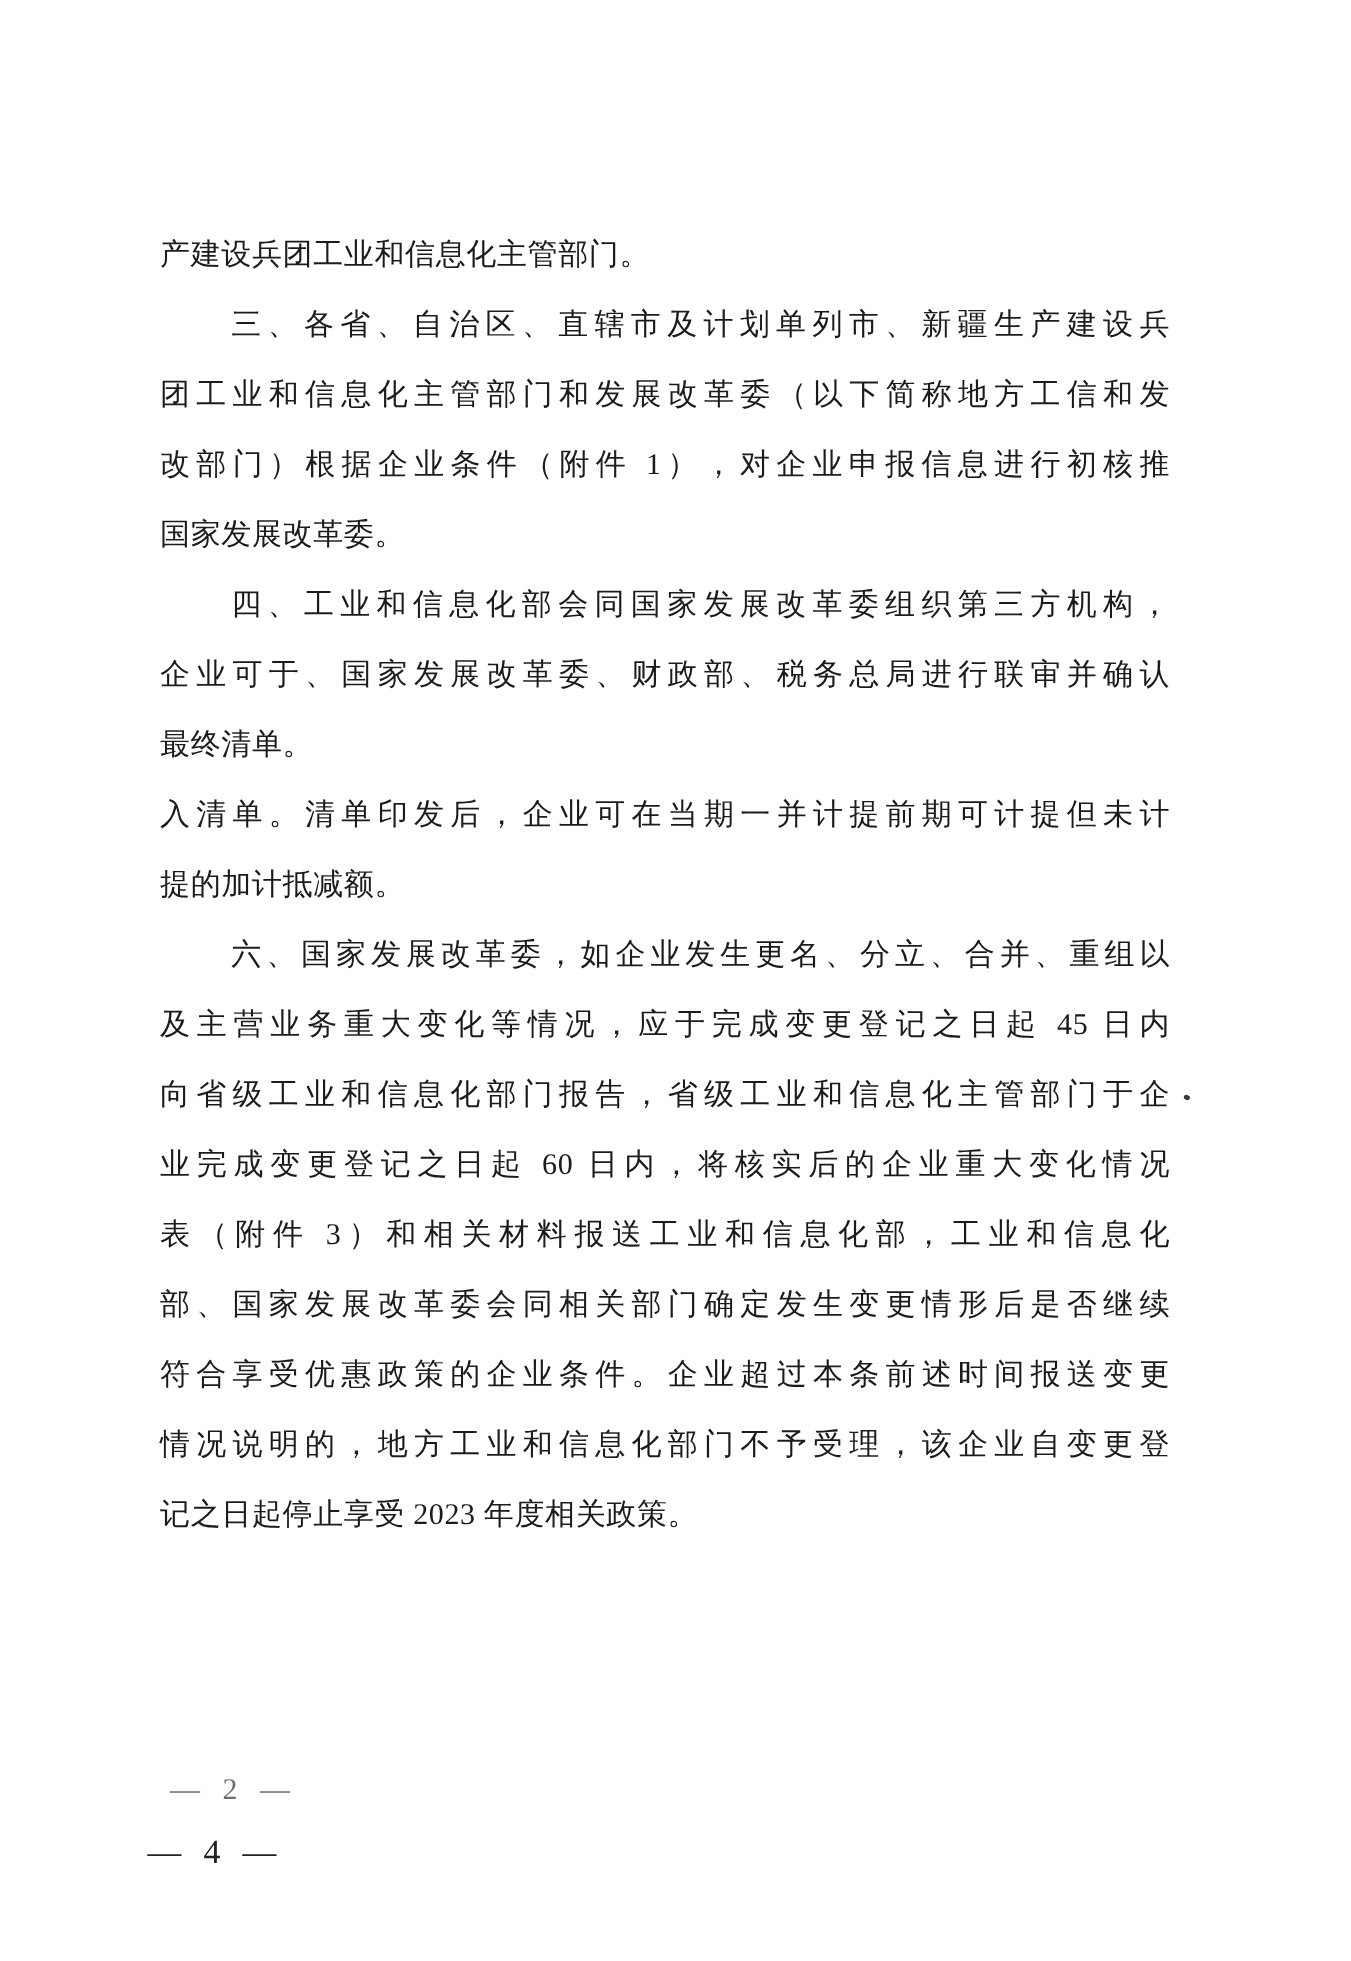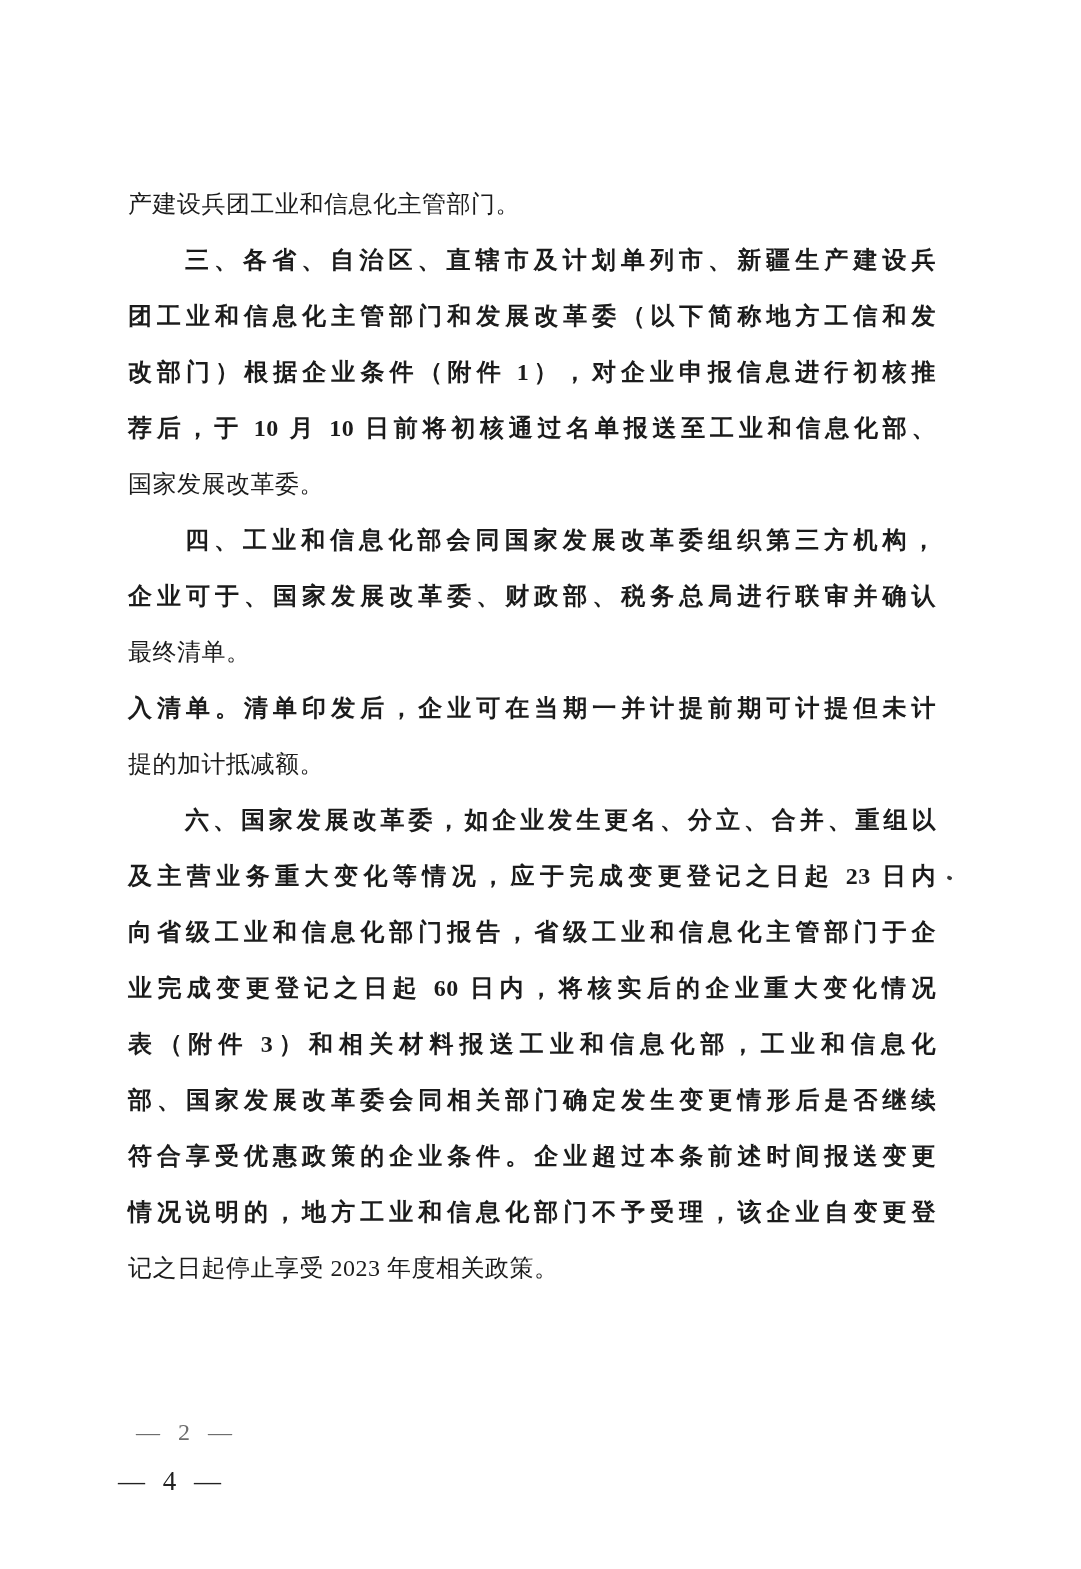--- a/index.html
+++ b/index.html
@@ -26,21 +26,20 @@
     font-size: 24px;
     line-height: 56px;
     height: 56px;
     white-space: normal;
     letter-spacing: 0.5px;
   }
   .line.just {
     text-align: justify;
     text-align-last: justify;
     text-justify: inter-character;
-    font-weight: bold;
   }
   .line.indent {
     text-indent: 57px;
   }
   .footer {
     position: absolute;
     white-space: nowrap;
   }
   .footer-light {
     left: 136px;
@@ -74,29 +73,28 @@
 </head>
 <body>
 
 <div class="page">
 
   <main class="text-block">
     <div class="line">产建设兵团工业和信息化主管部门。</div>
     <div class="line indent just">三、各省、自治区、直辖市及计划单列市、新疆生产建设兵</div>
     <div class="line just">团工业和信息化主管部门和发展改革委（以下简称地方工信和发</div>
     <div class="line just">改部门）根据企业条件（附件 1），对企业申报信息进行初核推</div>
-    <div class="line just">荐后，于 10 月 10 日前将初核通过名单报送至工业和信息化部、</div>
     <div class="line">国家发展改革委。</div>
     <div class="line indent just">四、工业和信息化部会同国家发展改革委组织第三方机构，</div>
     <div class="line just">企业可于、国家发展改革委、财政部、税务总局进行联审并确认</div>
     <div class="line">最终清单。</div>
     <div class="line just">入清单。清单印发后，企业可在当期一并计提前期可计提但未计</div>
     <div class="line">提的加计抵减额。</div>
     <div class="line indent just">六、国家发展改革委，如企业发生更名、分立、合并、重组以</div>
-    <div class="line just">及主营业务重大变化等情况，应于完成变更登记之日起 23 日内</div>
+    <div class="line just">及主营业务重大变化等情况，应于完成变更登记之日起 45 日内</div>
     <div class="line just">向省级工业和信息化部门报告，省级工业和信息化主管部门于企</div>
     <div class="line just">业完成变更登记之日起 60 日内，将核实后的企业重大变化情况</div>
     <div class="line just">表（附件 3）和相关材料报送工业和信息化部，工业和信息化</div>
     <div class="line just">部、国家发展改革委会同相关部门确定发生变更情形后是否继续</div>
     <div class="line just">符合享受优惠政策的企业条件。企业超过本条前述时间报送变更</div>
     <div class="line just">情况说明的，地方工业和信息化部门不予受理，该企业自变更登</div>
     <div class="line">记之日起停止享受 2023 年度相关政策。</div>
   </main>
 
   <div class="footer footer-light">— 2 —</div>

